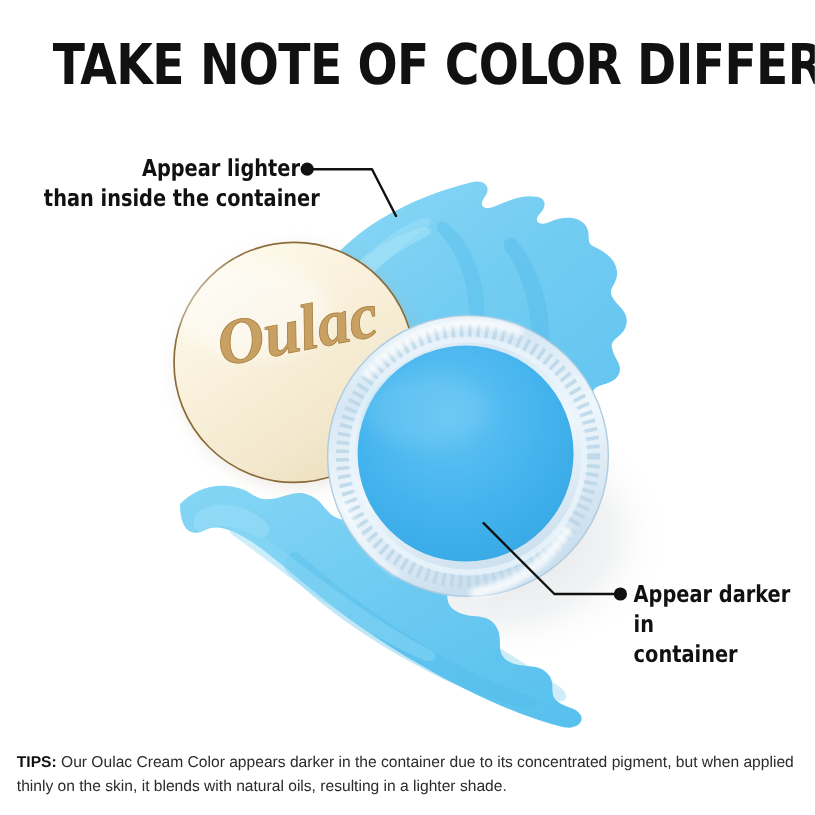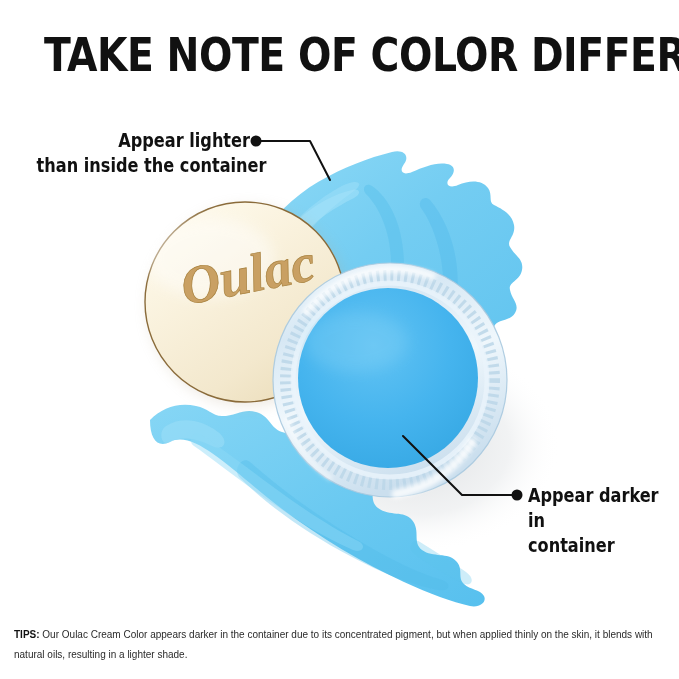--- a/index.html
+++ b/index.html
@@ -76,21 +76,21 @@
     white-space: normal;
   }
 
   
   #tips {
     position: absolute;
     left: 14px;
     top: 625px;
     width: 652px;
     font-family: "Liberation Sans", sans-serif;
-    font-size: 10px;
+    font-size: 13px;
     line-height: 19.5px;
     color: #2b2b2b;
   }
   #tips .tips-label { font-weight: 700; color: #111111; }
 </style>
 </head>
 <body>
 
 <div id="page">
 

